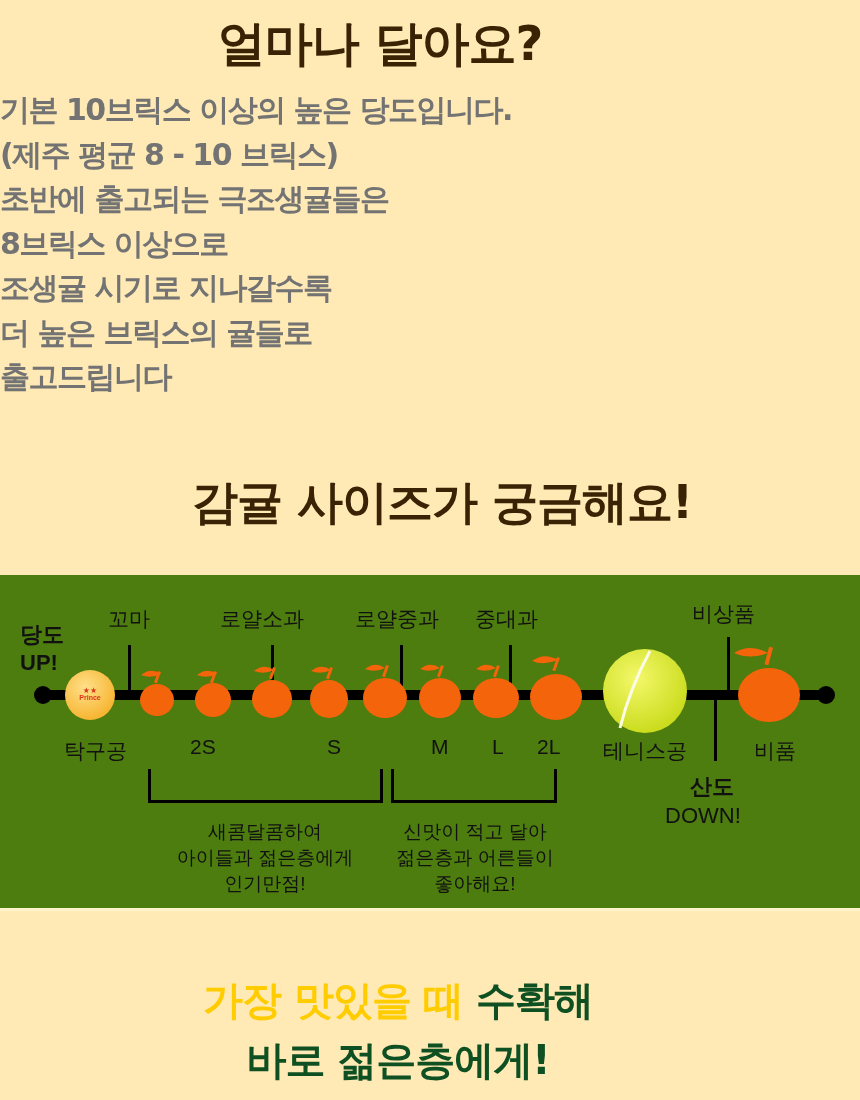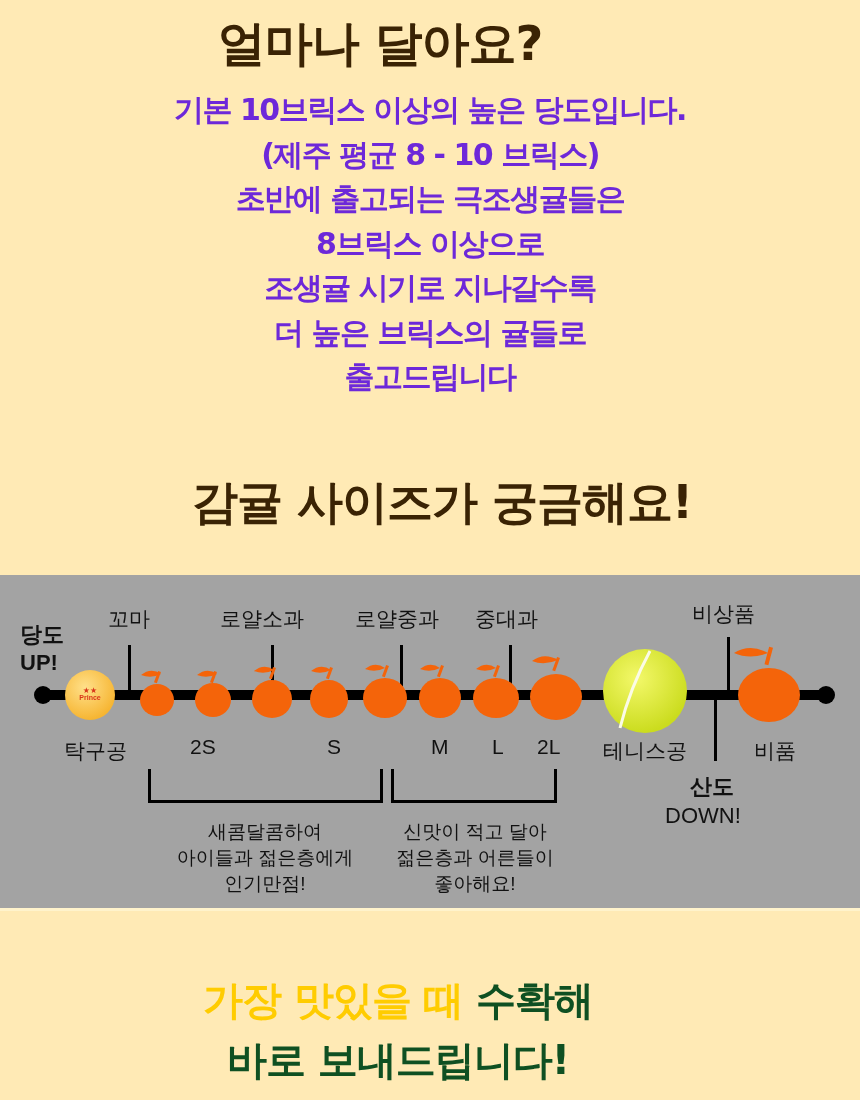--- a/index.html
+++ b/index.html
@@ -1,23 +1,23 @@
 <!DOCTYPE html>
 <html><head>
 <meta charset="utf-8">
 <style>
   * { margin: 0; padding: 0; box-sizing: border-box; }
   html, body { width: 860px; height: 1100px; overflow: hidden; }
   body { background: #ffeab5; font-family: "DejaVu Sans", "Liberation Sans", sans-serif; position: relative; }
   .section-top { position: absolute; left: 0; top: 0; width: 860px; height: 575px; background: #ffeab5; }
   .title1 { position: absolute; top: 12px; left: 0; width: 760px; text-align: center; font-size: 48px; font-weight: bold; color: #3a2304; letter-spacing: -1px; }
-  .desc { position: absolute; top: 88px; left: 0; width: 860px; text-align: center; font-size: 30px; font-weight: bold; color: #6d28d9; line-height: 44.5px; letter-spacing: -1.5px; }
+  .desc { position: absolute; top: 88px; left: 0; width: 860px; text-align: left; font-size: 30px; font-weight: bold; color: #737373; line-height: 44.5px; letter-spacing: -1.5px; }
   .title2 { position: absolute; top: 472px; left: 0; width: 860px; text-align: center; font-size: 46px; font-weight: bold; color: #3a2304; letter-spacing: -1px; padding-left: 24px; }
 
-  .section-chart { position: absolute; left: 0; top: 575px; width: 860px; height: 397px; background: #a3a3a3; }
+  .section-chart { position: absolute; left: 0; top: 575px; width: 860px; height: 397px; background: #4d7c0f; }
   .lbl { position: absolute; font-family: "Liberation Sans", sans-serif; color: #111; font-size: 21px; white-space: nowrap; }
   .lbl.bold { font-weight: bold; font-size: 22px; }
   .axis { position: absolute; left: 42px; top: 115px; width: 786px; height: 10px; background: #000; border-radius: 2px; }
   .dot { position: absolute; width: 18px; height: 18px; border-radius: 50%; background: #000; top: 111px; }
   .tick { position: absolute; width: 3px; background: #000; }
   .bracket { position: absolute; border: 3px solid #000; border-top: none; }
   .note { position: absolute; font-family: "Liberation Sans", sans-serif; font-size: 19px; color: #111; text-align: center; line-height: 26px; }
 
   .section-bottom { position: absolute; left: 0; top: 908px; width: 860px; height: 192px; background: #ffeab5; border-top: 3px solid #fff3cc; }
   .slogan { position: absolute; left: 0; width: 796px; text-align: center; font-size: 40px; font-weight: bold; letter-spacing: -1px; }
@@ -159,14 +159,14 @@
     <div>젊은층과 어른들이</div>
     <div>좋아해요!</div>
   </div>
 </div>
 
 <div class="section-bottom">
   <div class="slogan" style="top:62px;">
     <span class="yellow">가장 맛있을 때</span>
     <span class="green">수확해</span>
   </div>
-  <div class="slogan green" style="top:122px;">바로 보내드립니다!</div>
+  <div class="slogan green" style="top:122px;">바로 젊은층에게!</div>
 </div>
 
 </body></html>

